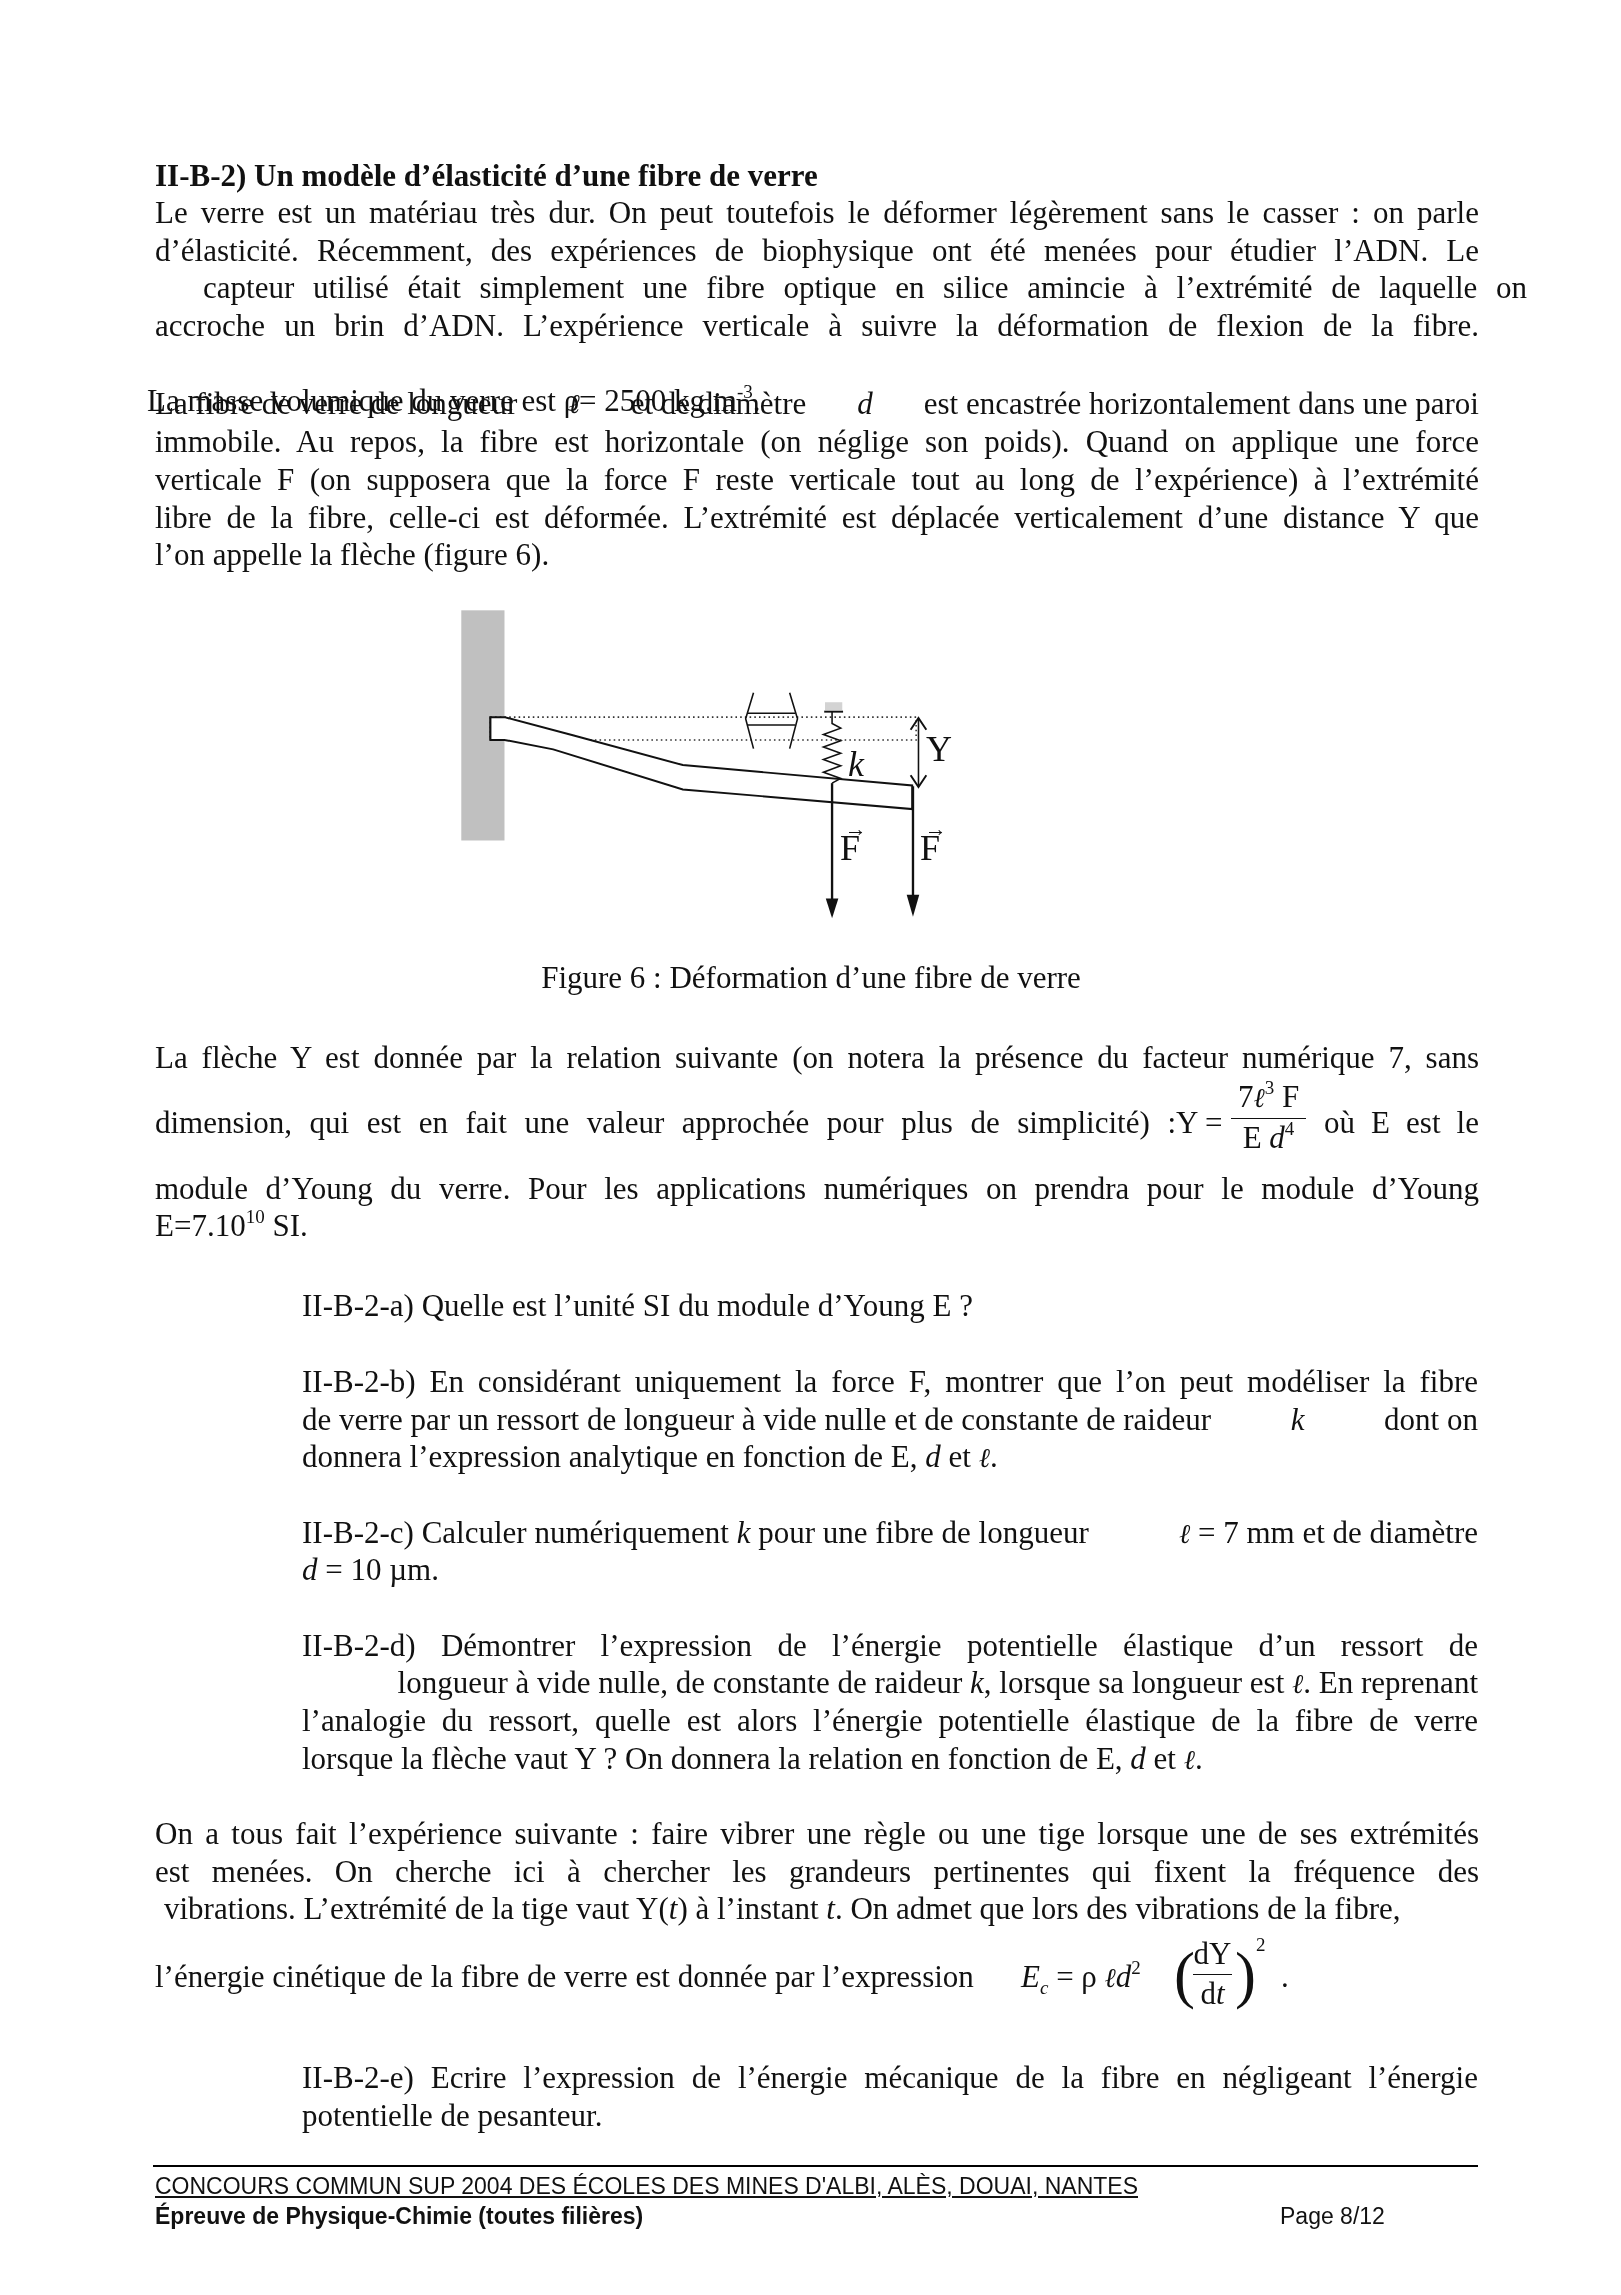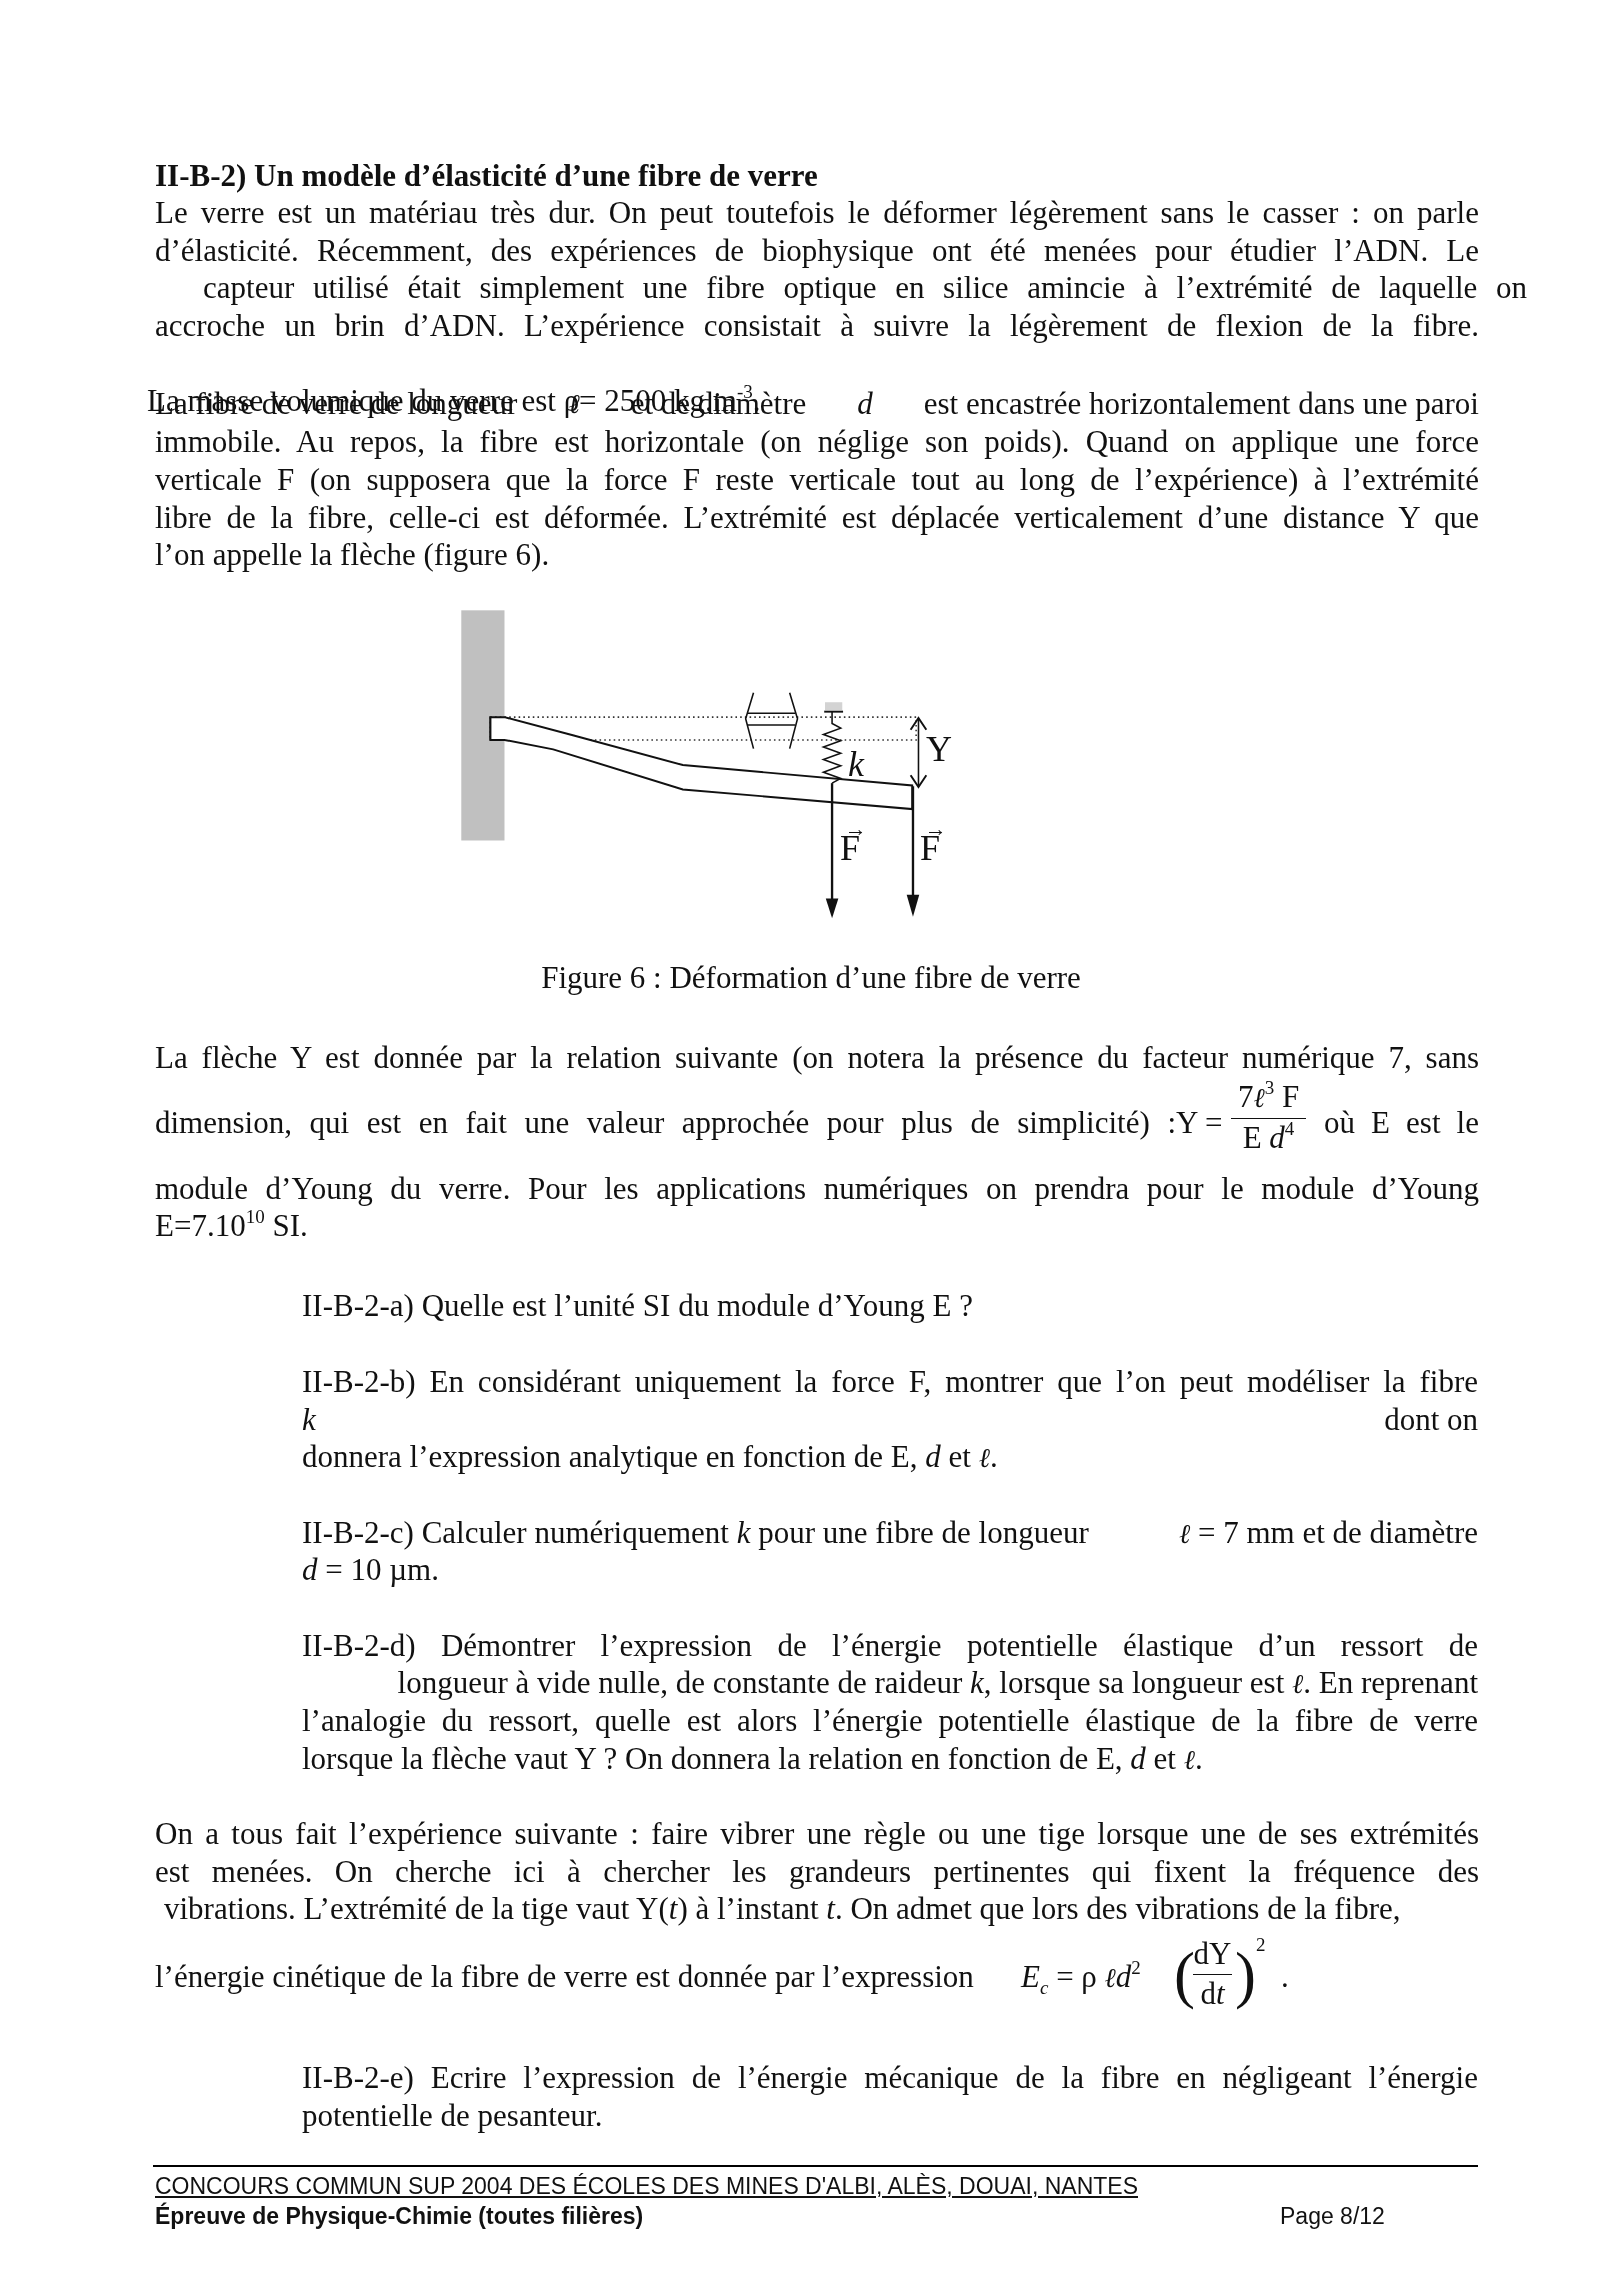--- a/index.html
+++ b/index.html
@@ -22,21 +22,21 @@
   .footer.b { font-weight: bold; }
 </style>
 </head>
 <body>
 
 <div class="line title" style="left:155px; top:157px;">II-B-2) Un modèle d’élasticité d’une fibre de verre</div>
 
 <div class="line just" style="left:155px; top:194px; width:1324px;">Le verre est un matériau très dur. On peut toutefois le déformer légèrement sans le casser : on parle</div>
 <div class="line just" style="left:155px; top:232px; width:1324px;">d’élasticité. Récemment, des expériences de biophysique ont été menées pour étudier l’ADN. Le</div>
 <div class="line just" style="left:155px; top:269px; width:1324px;margin-left:48px;">capteur utilisé était simplement une fibre optique en silice amincie à l’extrémité de laquelle on</div>
-<div class="line just" style="left:155px; top:307px; width:1324px;">accroche un brin d’ADN. L’expérience consistait à suivre la légèrement de flexion de la fibre.</div>
+<div class="line just" style="left:155px; top:307px; width:1324px;">accroche un brin d’ADN. L’expérience verticale à suivre la déformation de flexion de la fibre.</div>
 <div class="line" style="left:147px; top:346px;margin-top:36px;">
   <span>La masse volumique du verre est ρ= 2500 kg.m</span><span class="sup">-3</span><span>.</span>
 </div>
 
 <div class="line" style="left:155px; top:385px; width:1324px; display:flex; justify-content:space-between;">
   <span>La fibre de verre de longueur</span>
   <span class="ell">ℓ</span>
   <span>et de diamètre</span>
   <span class="ital">d</span>
   <span>est encastrée horizontalement dans une paroi</span>
@@ -100,20 +100,21 @@
 <div class="line" style="left:1324px; top:1104px; width:155px; text-align:justify; text-align-last:justify;">où E est le</div>
 <div class="line just" style="left:155px; top:1170px; width:1324px;">module d’Young du verre. Pour les applications numériques on prendra pour le module d’Young</div>
 <div class="line" style="left:155px; top:1207px;">
   <span>E=7.10</span><span class="sup">10</span><span> SI.</span>
 </div>
 
 <div class="line" style="left:302px; top:1287px;">II-B-2-a) Quelle est l’unité SI du module d’Young E ?</div>
 
 <div class="line just" style="left:302px; top:1363px; width:1176px;">II-B-2-b) En considérant uniquement la force F, montrer que l’on peut modéliser la fibre</div>
 <div class="line" style="left:302px; top:1401px; width:1176px; display:flex; justify-content:space-between;">
+  <span>de verre par un ressort de longueur à vide nulle et de constante de raideur</span>
     <span class="ital">k</span>
     <span>dont on</span>
 </div>
 <div class="line" style="left:302px; top:1438px;">
   <span>donnera l’expression analytique en fonction de E,</span> <span class="ital">d</span> <span>et</span> <span class="ell">ℓ</span><span>.</span>
 </div>
 
 <div class="line" style="left:302px; top:1514px; width:1176px; display:flex; justify-content:space-between;">
   <span><span>II-B-2-c) Calculer numériquement</span> <span class="ital">k</span> <span>pour une fibre de longueur</span></span>
   <span><span class="ell">ℓ</span> <span>= 7 mm  et de diamètre</span></span>

